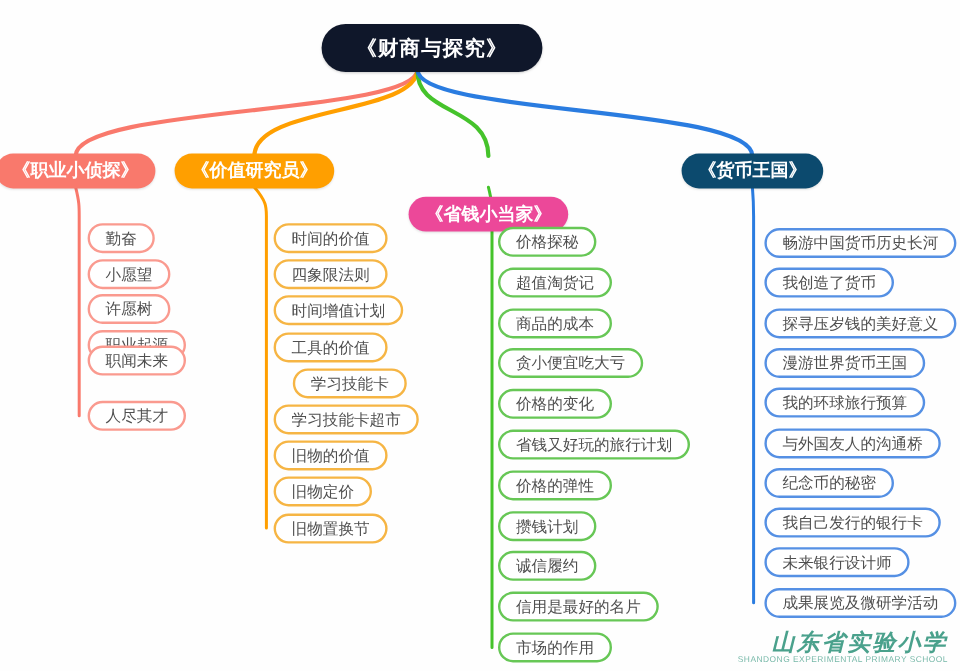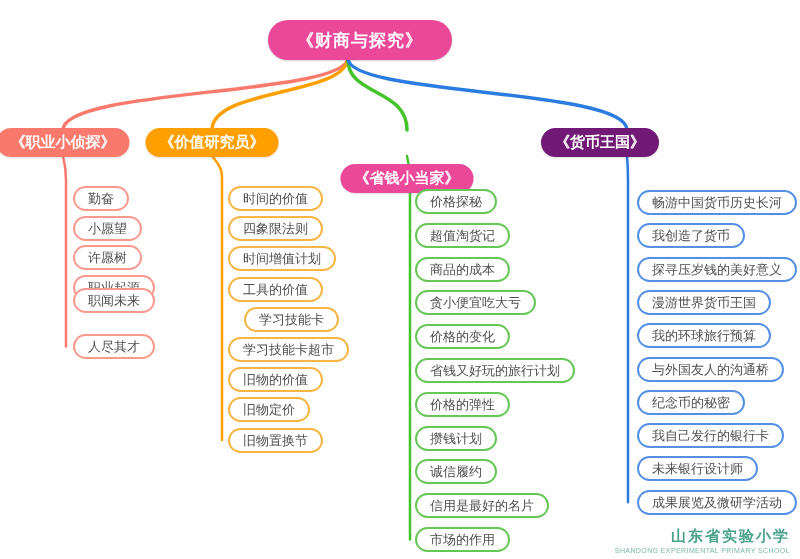--- a/index.html
+++ b/index.html
@@ -47,22 +47,23 @@
     cursor:pointer;
   }
   .watermark{
     position:absolute;
     right:10px;bottom:4px;
     text-align:right;
     pointer-events:none;
   }
   .watermark .wm-cn{
     font-family:"DejaVu Serif","Liberation Serif",serif;
+    font-style:italic;
     font-weight:bold;
-    font-size:15px;
+    font-size:19px;
     letter-spacing:2px;
     line-height:20px;
   }
   .watermark .wm-en{
     font-size:7px;
     letter-spacing:0.4px;
     line-height:9px;
     opacity:.75;
   }
 </style>
@@ -74,21 +75,21 @@
       <path d="M 348 58 C 346 96, 63 88, 63 130" stroke="#f9796c" stroke-width="3.5" fill="none" stroke-linecap="round"></path>
       <path d="M 63 156 C 66 168, 66 172, 66 180 L 66 346.5" stroke="#f9796c" stroke-width="2.5" fill="none" stroke-linecap="round"></path>
       <path d="M 348 58 C 346 96, 212 88, 212 130" stroke="#ff9f00" stroke-width="3.5" fill="none" stroke-linecap="round"></path>
       <path d="M 212 156 C 222 168, 222 172, 222 180 L 222 440.1" stroke="#ff9f00" stroke-width="2.5" fill="none" stroke-linecap="round"></path>
       <path d="M 348 58 C 346 96, 407 88, 407 130" stroke="#45c32b" stroke-width="3.5" fill="none" stroke-linecap="round"></path>
       <path d="M 407 156 C 410 168, 410 172, 410 180 L 410 539.5" stroke="#45c32b" stroke-width="2.5" fill="none" stroke-linecap="round"></path>
       <path d="M 348 58 C 346 96, 627 88, 627 130" stroke="#2a7ce0" stroke-width="3.5" fill="none" stroke-linecap="round"></path>
       <path d="M 627 156 C 628 168, 628 172, 628 180 L 628 502.2" stroke="#2a7ce0" stroke-width="2.5" fill="none" stroke-linecap="round"></path>
     </svg>
 
-  <div class="central-node" id="central-node" style="left: 268px; top: 20px; width: 184px; height: 40px; background: #ec4899;">《财商与探究》</div>
+  <div class="central-node" id="central-node" style="left: 268px; top: 20px; width: 184px; height: 40px; background: #0f172a;">《财商与探究》</div>
 
   <div id="branches">
       <div class="branch-node" style="left: 63px; top: 128px; background: rgb(249, 121, 108);">《职业小侦探》</div>
       <div class="child-node" style="left: 73px; top: 186px; border-color: rgb(250, 154, 143);">勤奋</div>
       <div class="child-node" style="left: 73px; top: 216px; border-color: rgb(250, 154, 143);">小愿望</div>
       <div class="child-node" style="left: 73px; top: 245px; border-color: rgb(250, 154, 143);">许愿树</div>
       <div class="child-node" style="left: 73px; top: 275px; border-color: rgb(250, 154, 143);">职业起源</div>
       <div class="child-node" style="left: 73px; top: 288px; border-color: rgb(250, 154, 143);">职闻未来</div>
       <div class="child-node" style="left: 73px; top: 334px; border-color: rgb(250, 154, 143);">人尽其才</div>
       <div class="branch-node" style="left: 212px; top: 128px; background: rgb(255, 159, 0);">《价值研究员》</div>
@@ -106,21 +107,21 @@
       <div class="child-node" style="left: 415px; top: 223px; border-color: rgb(103, 199, 86);">超值淘货记</div>
       <div class="child-node" style="left: 415px; top: 257px; border-color: rgb(103, 199, 86);">商品的成本</div>
       <div class="child-node" style="left: 415px; top: 290px; border-color: rgb(103, 199, 86);">贪小便宜吃大亏</div>
       <div class="child-node" style="left: 415px; top: 324px; border-color: rgb(103, 199, 86);">价格的变化</div>
       <div class="child-node" style="left: 415px; top: 358px; border-color: rgb(103, 199, 86);">省钱又好玩的旅行计划</div>
       <div class="child-node" style="left: 415px; top: 392px; border-color: rgb(103, 199, 86);">价格的弹性</div>
       <div class="child-node" style="left: 415px; top: 426px; border-color: rgb(103, 199, 86);">攒钱计划</div>
       <div class="child-node" style="left: 415px; top: 459px; border-color: rgb(103, 199, 86);">诚信履约</div>
       <div class="child-node" style="left: 415px; top: 493px; border-color: rgb(103, 199, 86);">信用是最好的名片</div>
       <div class="child-node" style="left: 415px; top: 527px; border-color: rgb(103, 199, 86);">市场的作用</div>
-      <div class="branch-node" style="left: 600px; top: 128px; background: #701a75;">《货币王国》</div>
+      <div class="branch-node" style="left: 627px; top: 128px; background: #0c4a6e;">《货币王国》</div>
       <div class="child-node" style="left: 637px; top: 190px; border-color: rgb(85, 144, 228);">畅游中国货币历史长河</div>
       <div class="child-node" style="left: 637px; top: 223px; border-color: rgb(85, 144, 228);">我创造了货币</div>
       <div class="child-node" style="left: 637px; top: 257px; border-color: rgb(85, 144, 228);">探寻压岁钱的美好意义</div>
       <div class="child-node" style="left: 637px; top: 290px; border-color: rgb(85, 144, 228);">漫游世界货币王国</div>
       <div class="child-node" style="left: 637px; top: 323px; border-color: rgb(85, 144, 228);">我的环球旅行预算</div>
       <div class="child-node" style="left: 637px; top: 357px; border-color: rgb(85, 144, 228); font-family: Liberation Serif, serif;">与外国友人的沟通桥</div>
       <div class="child-node" style="left: 637px; top: 390px; border-color: rgb(85, 144, 228);">纪念币的秘密</div>
       <div class="child-node" style="left: 637px; top: 423px; border-color: rgb(85, 144, 228);">我自己发行的银行卡</div>
       <div class="child-node" style="left: 637px; top: 456px; border-color: rgb(85, 144, 228);">未来银行设计师</div>
       <div class="child-node" style="left: 637px; top: 490px; border-color: rgb(85, 144, 228);">成果展览及微研学活动</div>

